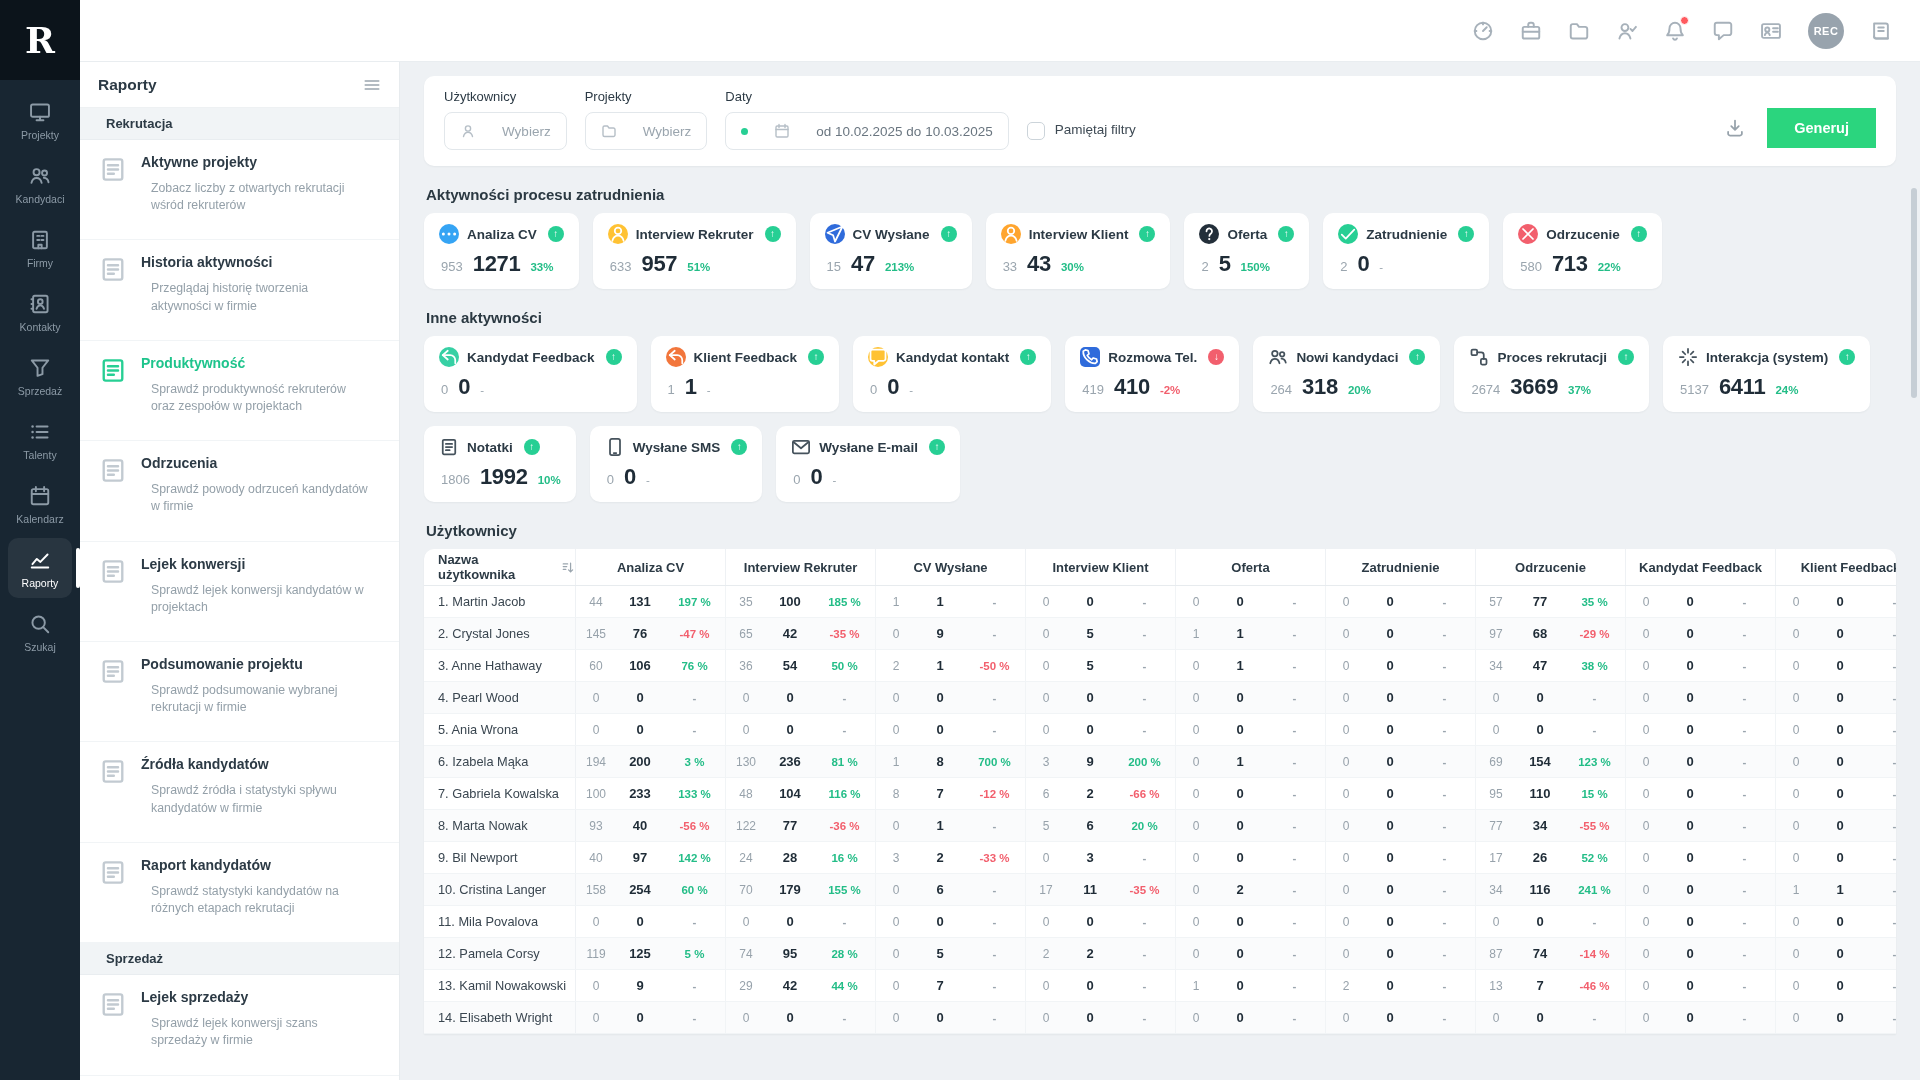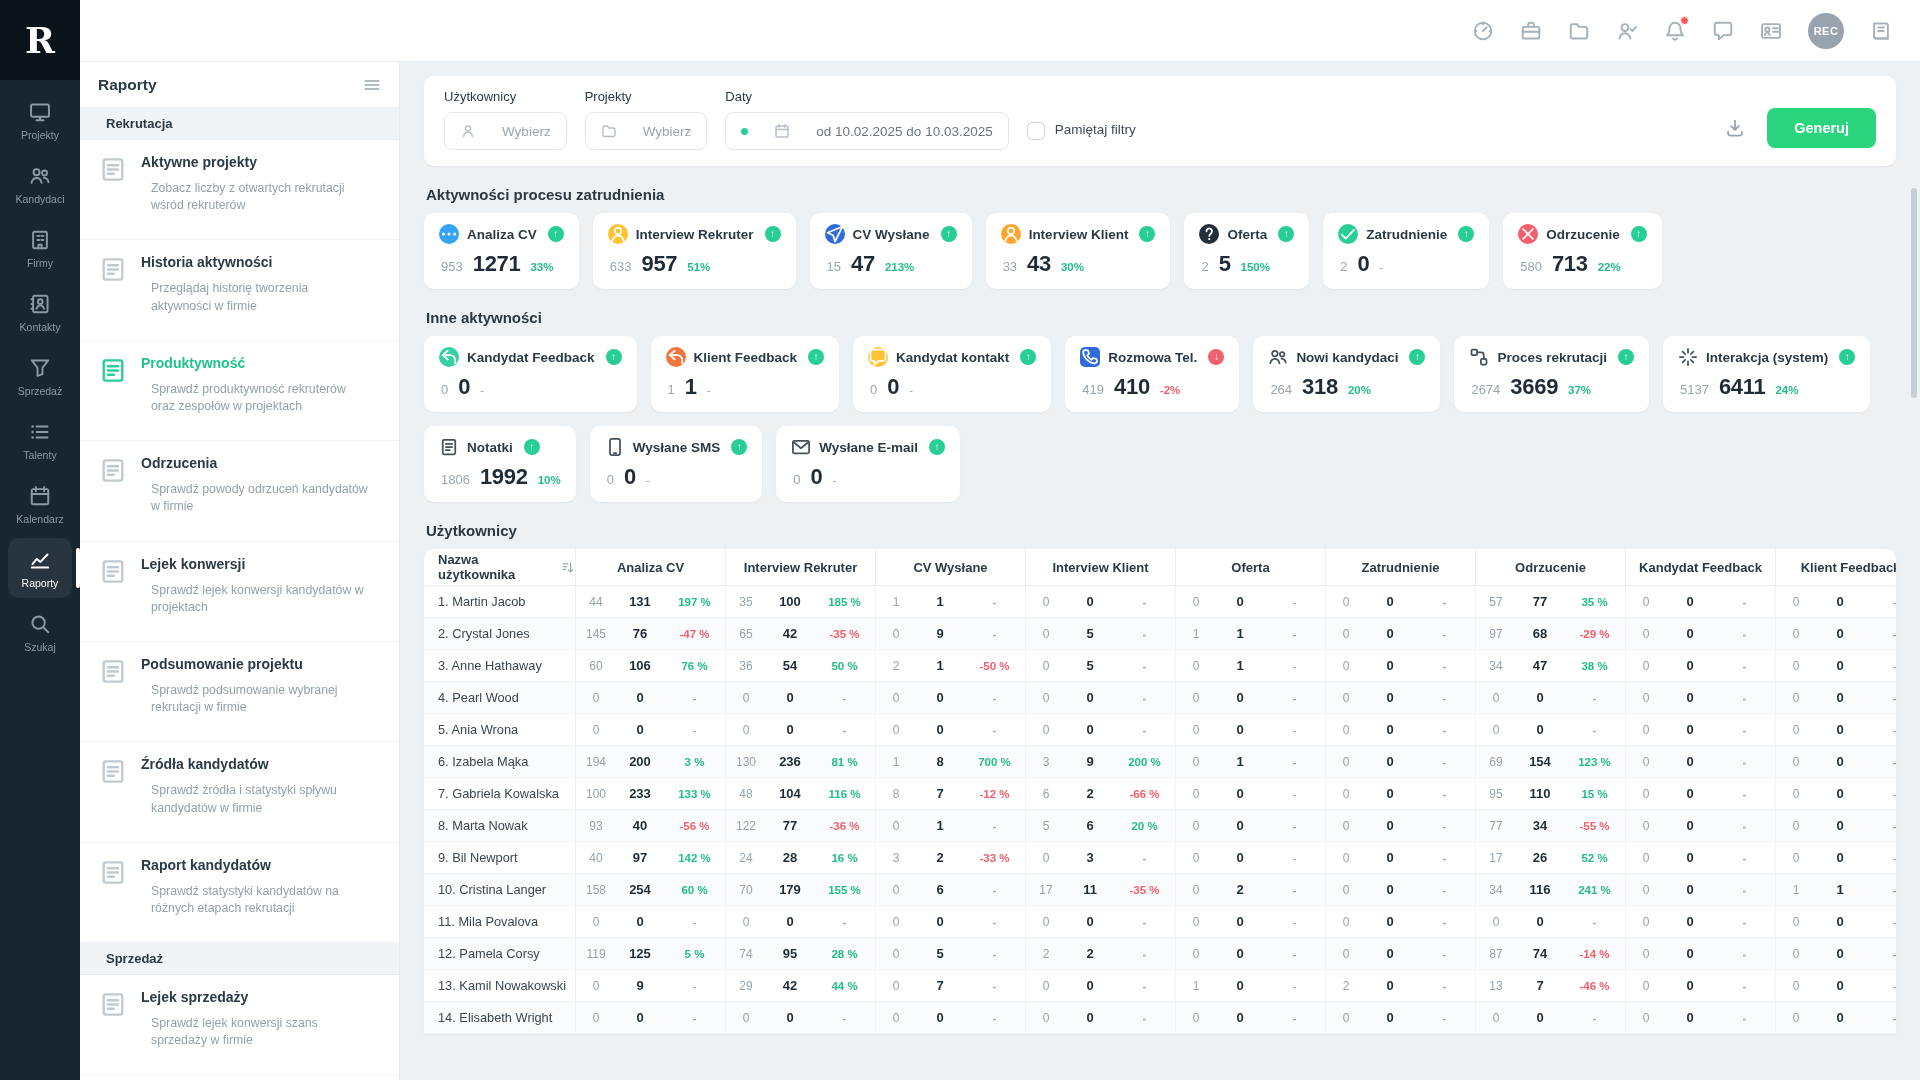--- a/index.html
+++ b/index.html
@@ -57,21 +57,21 @@
   .flabel { font-size:13px; color:#2c3a45; }
   .select { display:flex; align-items:center; gap:26px; height:38px; padding:0 15px; border:1px solid #e2e7eb; border-radius:8px;
             background:#fff; color:#9aa5ae; font-size:13.5px; cursor:pointer; font-family:inherit; white-space:nowrap; }
   .select .sic { width:16px; height:16px; color:#b6bfc7; flex:none; }
   .select.datefield { color:#6a7680; }
   .gdot { width:7px; height:7px; border-radius:50%; background:#27cf94; flex:none; }
   .fcheck { display:flex; gap:10px; font-size:13.5px; color:#3e4a54; padding-bottom:10px; cursor:pointer; }
   .cbox { width:18px; height:18px; border:1.5px solid #ccd4da; border-radius:5px; background:#fff; flex:none; }
   .fright { margin-left:auto; display:flex; align-items:center; gap:22px; align-self:center; margin-top:16px; }
   .dlic { width:20px; height:20px; color:#97a2ab; cursor:pointer; }
-  .gen-btn { height:40px; padding:0 27px; background:#2bd57e; border:none; border-radius:8px; color:#fff; font-size:14.5px;
+  .gen-btn { height:40px; padding:0 27px; background:#2bd57e; border:none; border-radius:0; color:#fff; font-size:14.5px;
              font-weight:700; cursor:pointer; font-family:inherit; }
 
   .sec-title { font-size:15px; font-weight:700; margin:20px 2px 10px; color:#2b3942; }
 
   
   .cards { display:flex; gap:14px; }
   .stat-card { background:#fff; border-radius:10px; padding:11px 15px 12px; box-shadow:0 1px 2px rgba(20,30,40,.05);
                flex:0 0 auto; min-width:120px; }
   .sc-head { display:flex; align-items:center; gap:8px; }
   .sc-ic { width:20px; height:20px; border-radius:50%; color:#fff; display:flex; align-items:center; justify-content:center; flex:none; }

